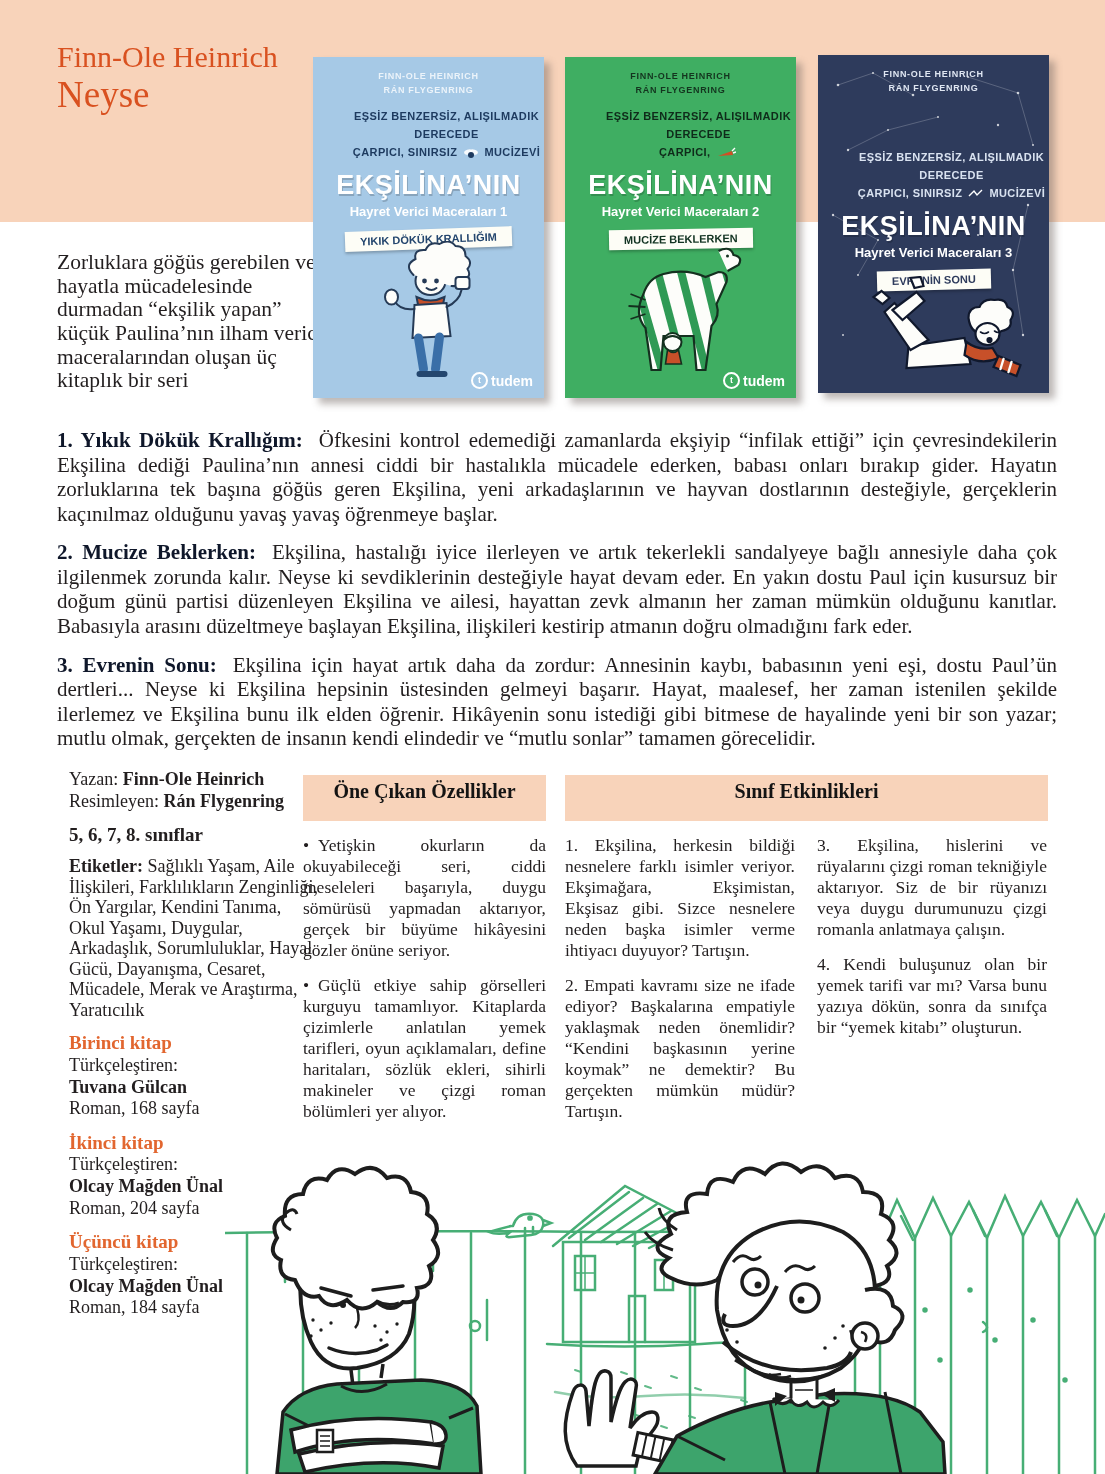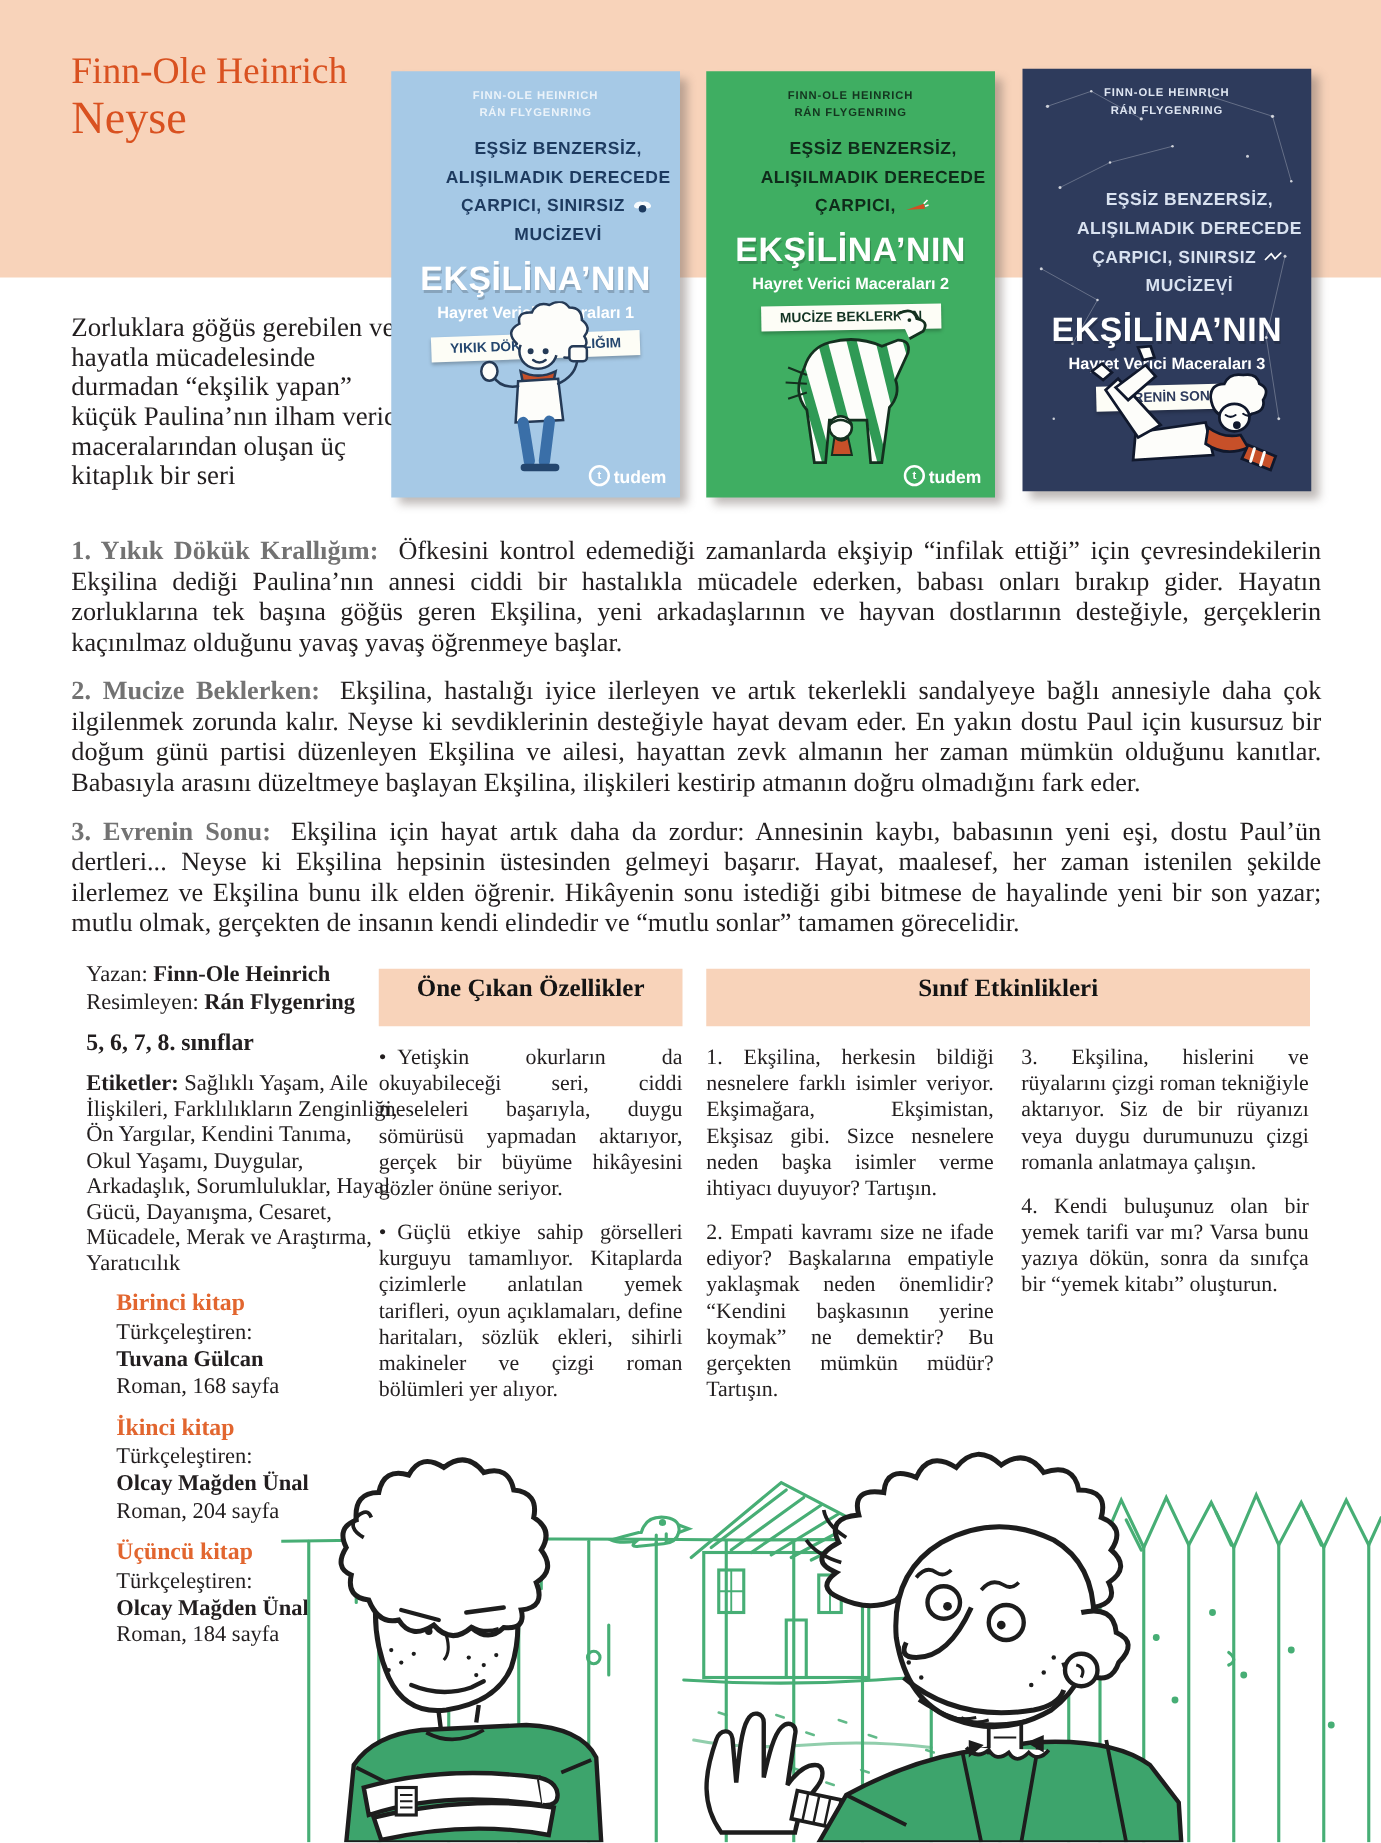--- a/index.html
+++ b/index.html
@@ -19,21 +19,21 @@
   
   .cover{position:absolute;top:57px;width:231px;height:341px;text-align:center;color:#fff;
          font-family:"Liberation Sans", sans-serif;box-shadow:6px 6px 7px rgba(110,100,95,.45);}
   .cover1{left:313px;background:#a6c9e6;}
   .cover2{left:565px;background:#3fae62;}
   .cover3{left:818px;top:55px;height:338px;background:#2e3b5c;}
   .credits{padding-top:13px;font-size:9px;font-weight:bold;letter-spacing:.7px;line-height:1.55;position:relative;}
   .cover1 .credits{color:rgba(255,255,255,.78);}
   .cover2 .credits{color:#14351f;}
   .cover3 .credits{color:#dfe6f2;}
-  .tagline{margin-top:9px;font-size:14px;font-weight:bold;letter-spacing:.4px;line-height:1.65;position:relative;margin-left:36px;}
+  .tagline{margin-top:9px;font-size:11px;font-weight:bold;letter-spacing:.4px;line-height:1.65;position:relative;margin-left:36px;}
   .cover1 .tagline{color:#1d3a5f;}
   .cover2 .tagline{color:#0f2b1a;}
   .cover3 .tagline{color:#d9e2f0;}
   .big-title{margin-top:9px;font-size:27px;font-weight:bold;letter-spacing:.5px;position:relative;
              text-shadow:1px 2px 0 rgba(0,0,0,.18);}
   .cover-sub{margin-top:3px;font-size:13px;font-weight:bold;position:relative;}
   .banner{display:inline-block;margin-top:10px;background:#fdfdf6;padding:4px 15px;font-size:11px;
           font-weight:bold;transform:rotate(-2deg);box-shadow:0 2px 3px rgba(0,0,0,.25);position:relative;}
   .cover1 .banner{color:#24466e;}
   .cover2 .banner{color:#123322;transform:rotate(-1deg);}
@@ -42,29 +42,29 @@
   .publisher{position:absolute;right:11px;bottom:9px;font-size:14px;font-weight:bold;color:#fff;
              display:flex;align-items:center;gap:3px;}
   .pub-circle{width:13px;height:13px;border:2px solid #fff;border-radius:50%;display:inline-flex;
               align-items:center;justify-content:center;font-size:9px;line-height:1;}
   .stars{position:absolute;inset:0;}
   .tiny-icon{display:inline-block;vertical-align:middle;margin:0 2px;}
 
   
   .descs{position:absolute;left:57px;top:428px;width:1000px;}
   .desc{margin:0 0 14px 0;font-size:21px;line-height:1.17;text-align:justify;}
-  .desc .lead{color:#737373;font-weight:bold;padding-right:16px;}
+  .desc .lead{color:#0f172a;font-weight:bold;padding-right:16px;}
 
   
   .credits-col{position:absolute;left:69px;top:769px;width:250px;font-size:18px;line-height:1.2;}
   .credits-col .name{font-weight:bold;}
   .grades{margin-top:12px;font-size:19px;font-weight:bold;}
   .tags{margin-top:9px;line-height:1.14;}
   .tags .lbl{font-weight:bold;}
-  .book-entry{margin-top:12px;margin-left:24px;}
+  .book-entry{margin-top:12px;}
   .book-entry .bh{color:#e2662f;font-weight:bold;font-size:19px;}
   .book-entry .tr-name{font-weight:bold;}
 
   .col-header{background:#f8d3ba;text-align:center;font-weight:bold;font-size:20px;
               padding:5px 0 18px;color:#141414;}
   .features-col{position:absolute;left:303px;top:775px;width:243px;}
   .features-col p{margin:14px 0 0;font-size:17.5px;line-height:1.2;text-align:justify;}
   .features-col p::before{content:"\2022\2002";}
 
   .activities{position:absolute;left:565px;top:775px;width:483px;}

